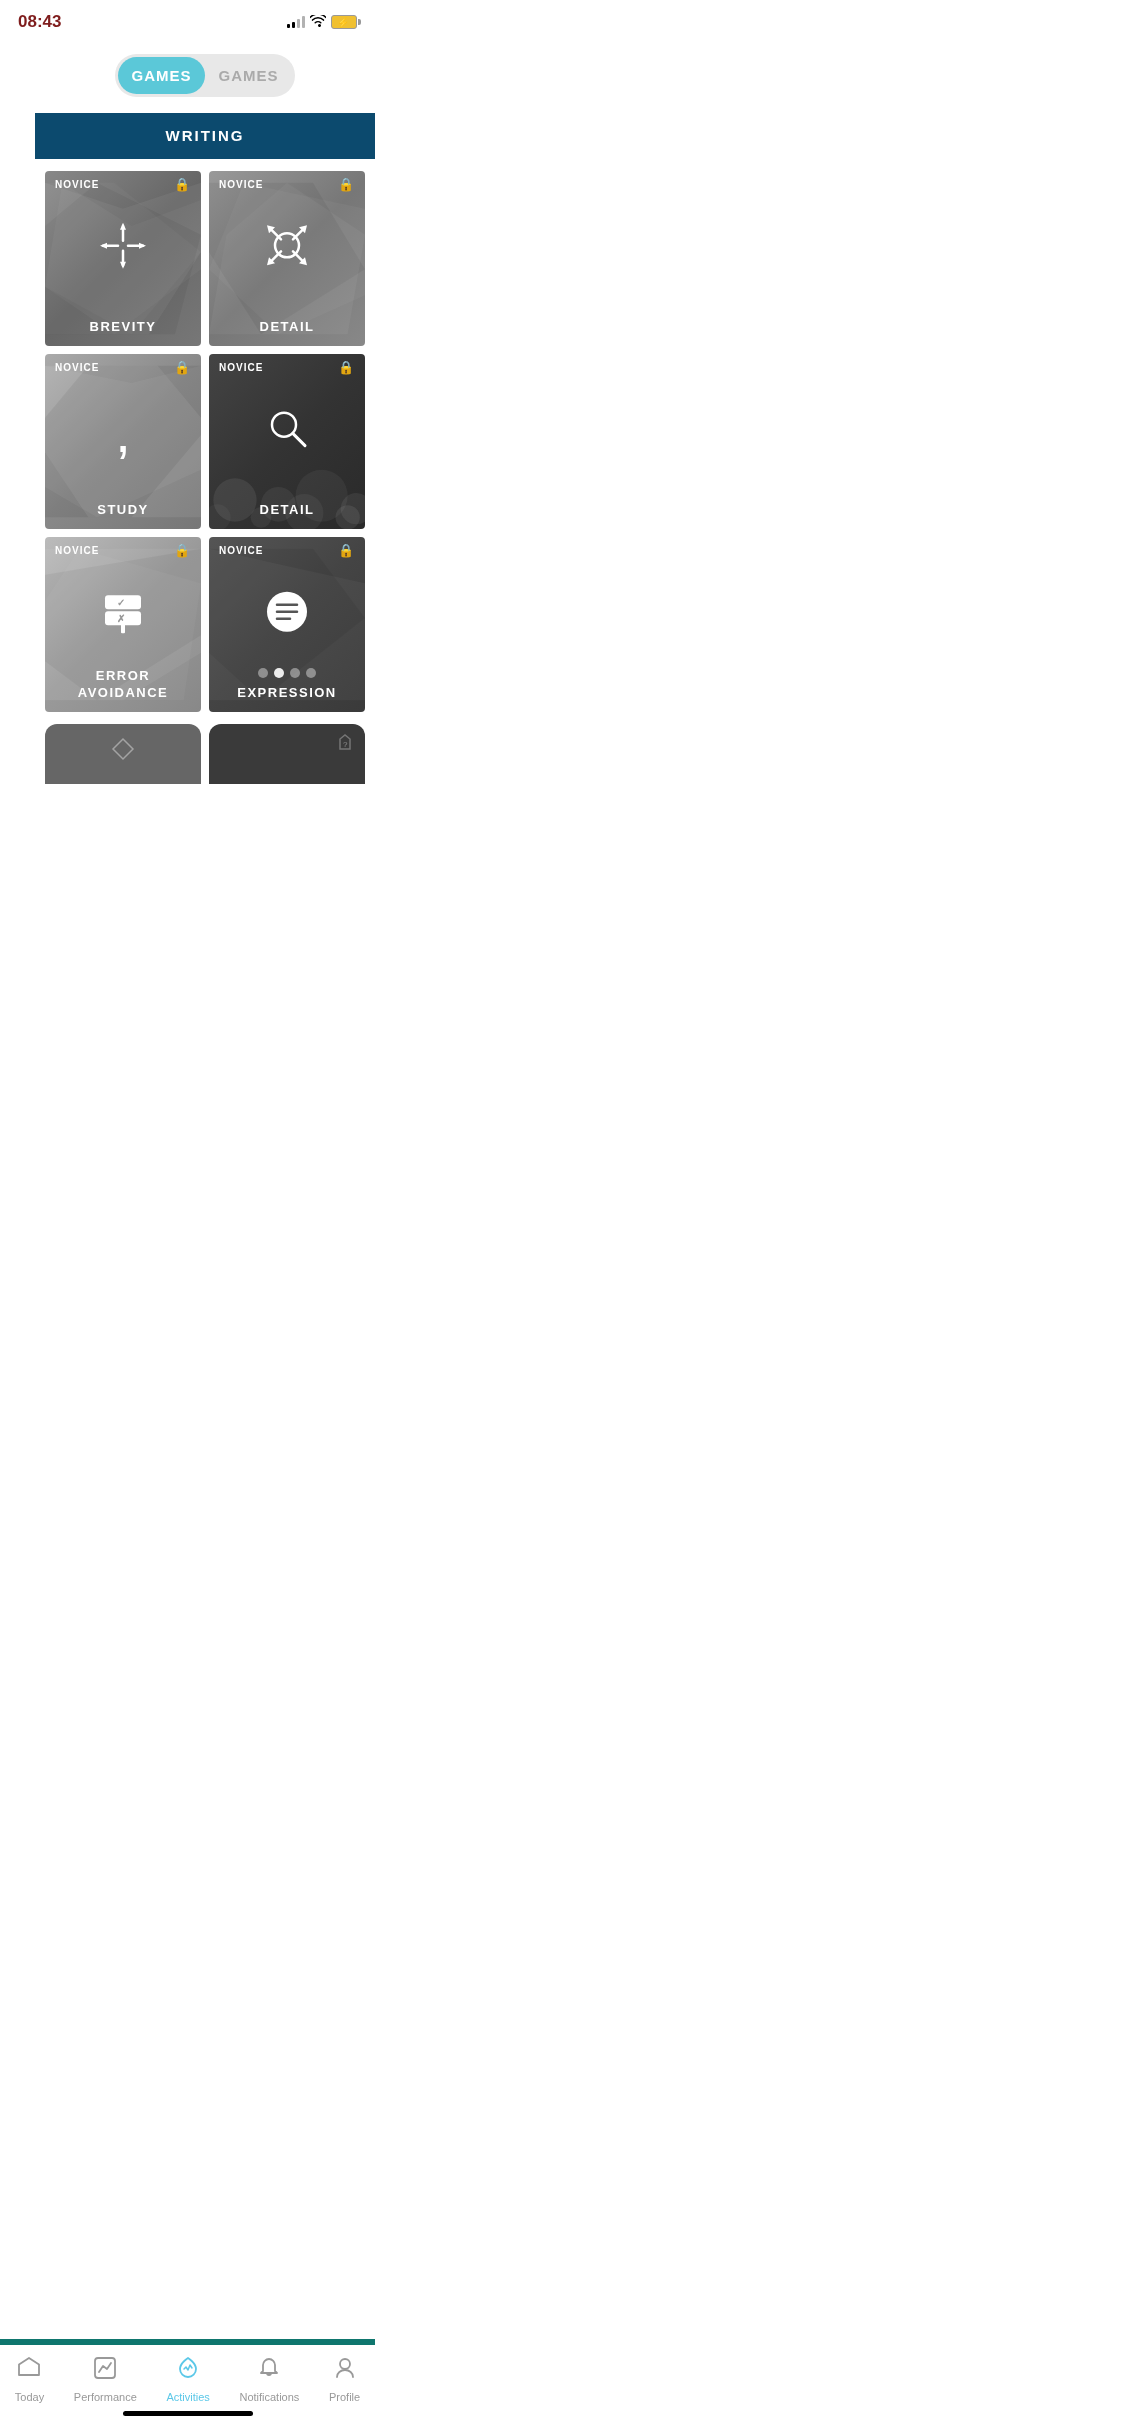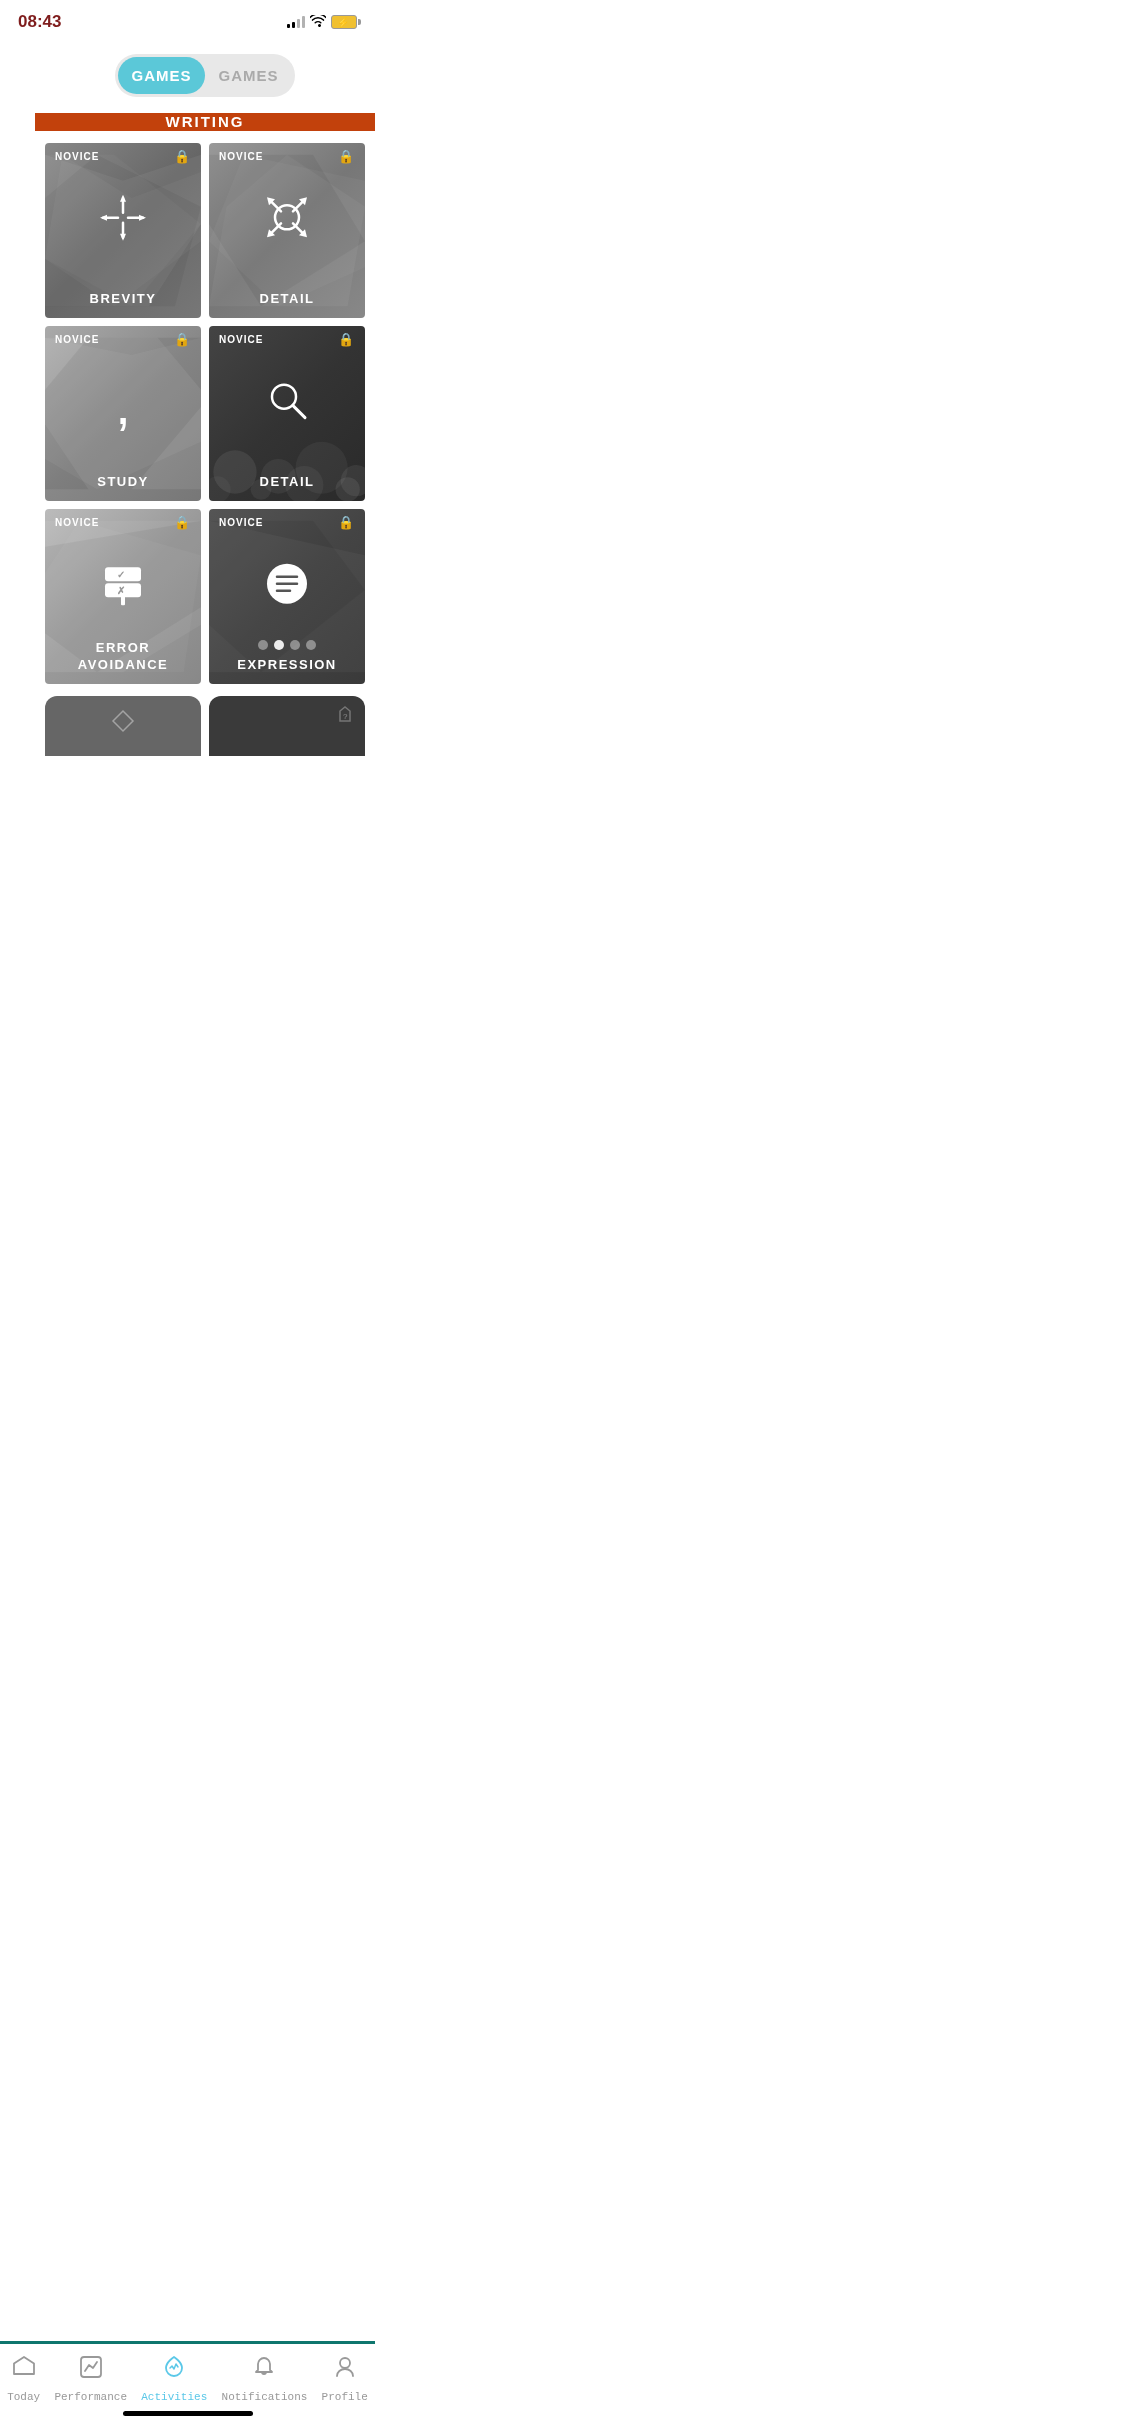--- a/index.html
+++ b/index.html
@@ -106,22 +106,23 @@
       background: #5bc8d8;
       color: #fff;
     }
     .toggle-btn.inactive {
       background: transparent;
       color: #aaa;
     }
 
     
     .writing-banner {
-      background: #c2410c;
+      background: #0c4a6e;
       text-align: center;
+      padding: 14px;
       margin-top: 16px;
     }
     .writing-banner span {
       color: #fff;
       font-size: 15px;
       font-weight: 700;
       letter-spacing: 2px;
     }
 
     
@@ -270,23 +271,22 @@
       position: relative;
     }
 
     
     .bottom-nav {
       position: fixed;
       bottom: 0;
       left: 0;
       width: 375px;
       background: #fff;
-      border-top: 3px solid #0f766e;
+      border-top: 6px solid #0f766e;
       padding: 10px 0 20px;
-      font-family: Liberation Mono, monospace;
     }
     .nav-items {
       display: flex;
       justify-content: space-around;
       align-items: center;
     }
     .nav-item {
       display: flex;
       flex-direction: column;
       align-items: center;

